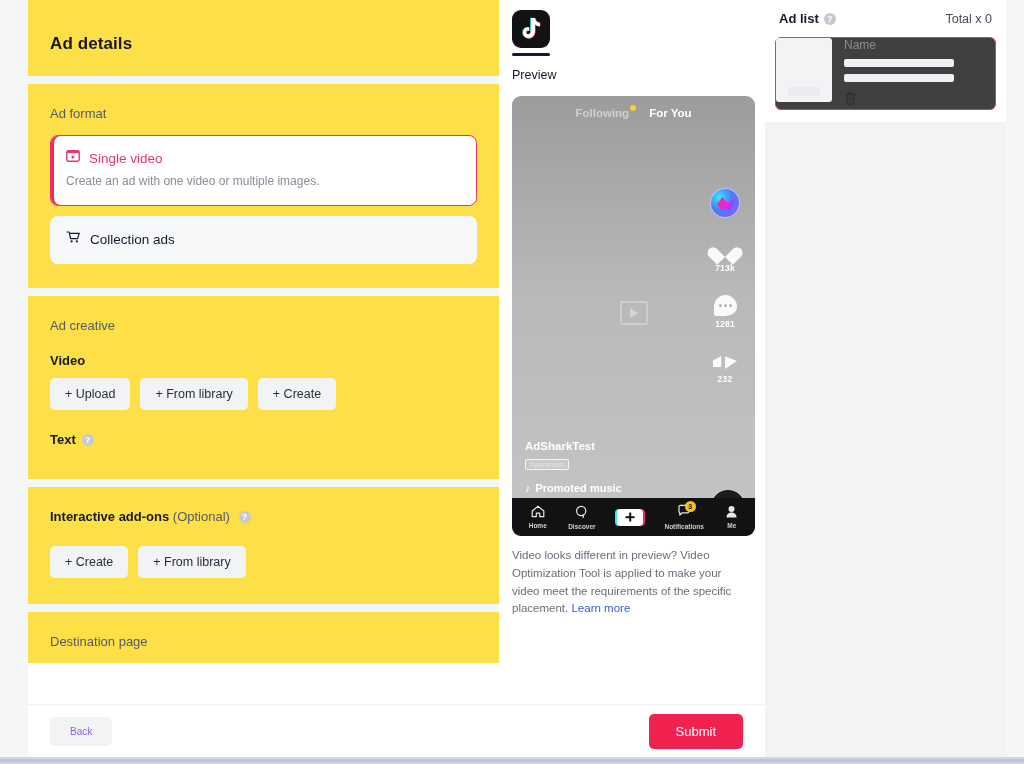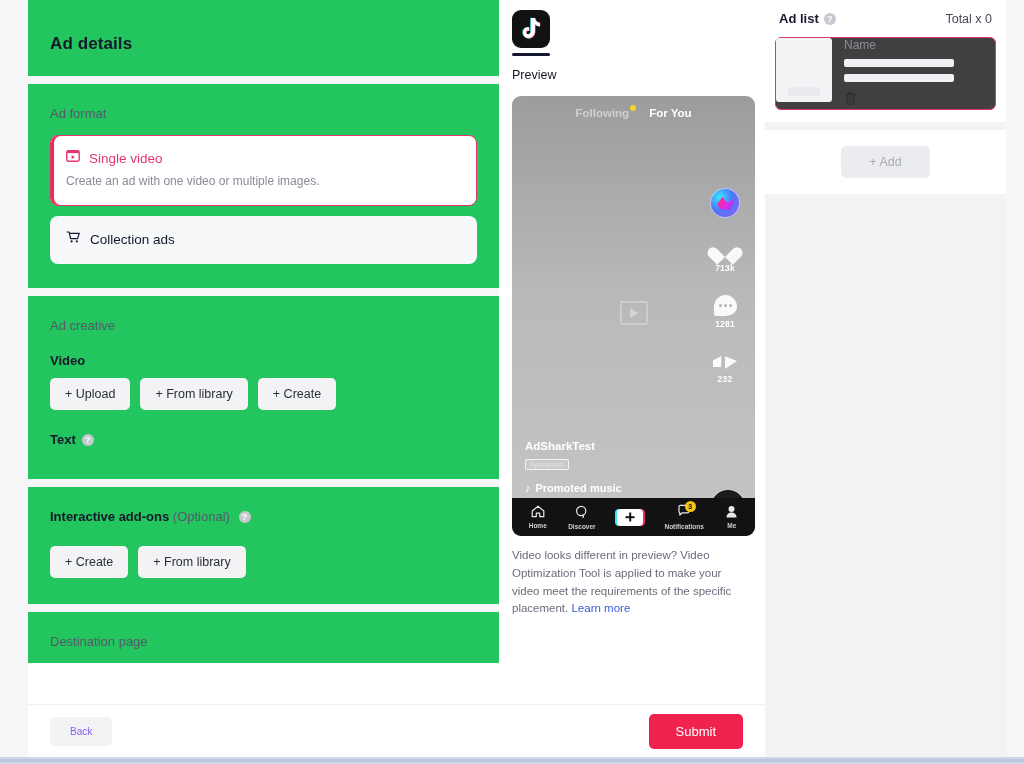--- a/index.html
+++ b/index.html
@@ -15,21 +15,21 @@
   .bg-left { position:absolute; left:0; top:0; width:28px; height:764px; background:#f5f6f7; }
   .bg-right { position:absolute; left:1006px; top:0; width:18px; height:764px; background:#f5f6f7; }
   .bottom-strip { position:absolute; left:0; top:757px; width:1024px; height:7px; background:#cfd8e8; }
   .bottom-strip:after{ content:""; position:absolute; left:0; top:2px; width:1024px; height:3px; background:#b9c6de; }
 
   
   .form-col {
     position:absolute; left:28px; top:0; width:471px; height:704px;
     background:#ffffff; overflow:hidden;
   }
-  .sec { background:#22c55e; padding:0 22px; }
+  .sec { background:#fde047; padding:0 22px; }
   .sec-divider { height:8px; background:#f5f6f7; }
 
   .page-title {
     font-size:17px; font-weight:700; color:#16182b;
     padding:34px 0 22px 0; letter-spacing:.1px;
   }
   .sec-label {
     font-size:13px; color:#55596b; padding:22px 0 14px 0; font-weight:400;
   }
   .sub-label {
@@ -477,23 +477,20 @@
             <svg width="13" height="14" viewBox="0 0 13 14">
               <path d="M1.6 3.4 H11.4 M4.6 3.4 V2.1 C4.6 1.6 5 1.3 5.5 1.3 H7.5 C8 1.3 8.4 1.6 8.4 2.1 V3.4
                        M2.8 3.4 L3.4 12.2 C3.45 12.8 3.9 13.1 4.4 13.1 H8.6 C9.1 13.1 9.55 12.8 9.6 12.2 L10.2 3.4" fill="none" stroke="#2b2d3a" stroke-width="1.1" stroke-linecap="round" stroke-linejoin="round"></path>
               <line x1="5.3" y1="5.6" x2="5.4" y2="10.8" stroke="#2b2d3a" stroke-width="1"></line>
               <line x1="7.7" y1="5.6" x2="7.6" y2="10.8" stroke="#2b2d3a" stroke-width="1"></line>
             </svg>
           </div>
         </div>
       </div>
     </div>
-    <div class="add-wrap">
-      <button class="add-btn">+ Add</button>
-    </div>
   </div>
 
   <div class="footer">
     <button class="back-btn">Back</button>
     <button class="submit-btn">Submit</button>
   </div>
 
   <div class="bottom-strip"></div>
 </div>
 

